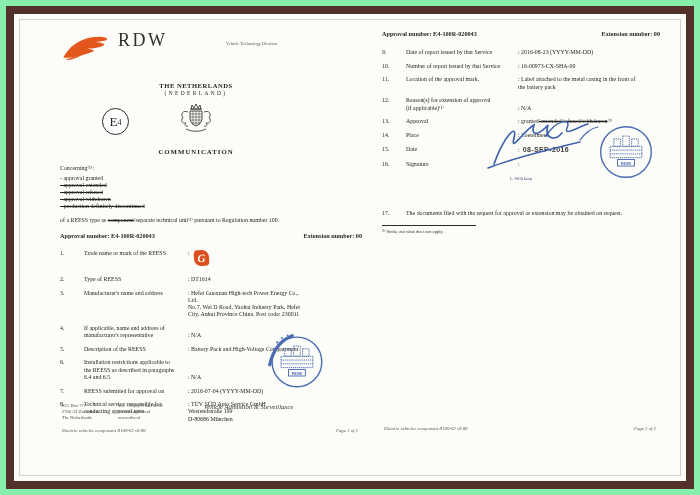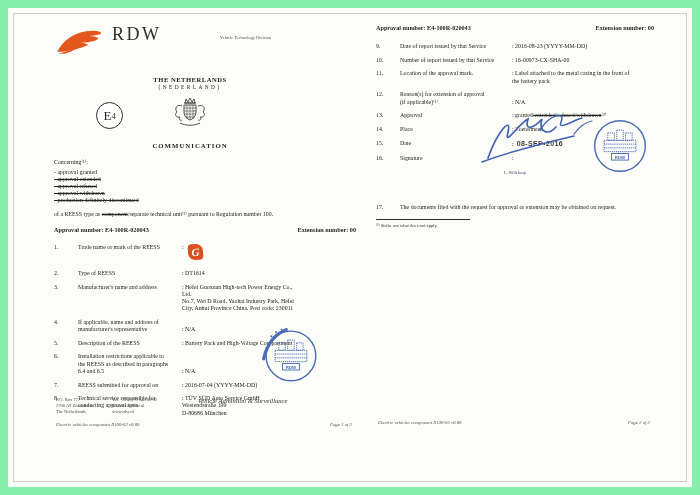--- a/index.html
+++ b/index.html
@@ -1,17 +1,17 @@
 <!DOCTYPE html>
 <html><head>
 <meta charset="utf-8">
 <style>
   html,body{margin:0;padding:0;}
   body{width:700px;height:495px;background:#7e5d4c;font-family:"Liberation Serif","DejaVu Serif",serif;color:#262626;-webkit-font-smoothing:antialiased;}
-  .frame{box-sizing:border-box;width:700px;height:495px;border:8px solid #86efac;background:#53302a;padding:0;}
+  .frame{box-sizing:border-box;width:700px;height:495px;border:6px solid #86efac;background:#53302a;padding:8px;}
   .sheet{position:relative;width:100%;height:100%;background:#fcfcf9;overflow:hidden;}
   .sheet::after{content:'';position:absolute;inset:5px;border:1px solid #d3d0c8;pointer-events:none;}
   .page{position:absolute;top:16px;}
   .page1{left:46px;width:302px;height:430px;}
   .page2{left:368px;width:278px;height:430px;}
   .center-col{width:272px;}
   
   .logo-row{position:relative;height:44px;}
   .rdw-swoosh{position:absolute;left:2px;top:5px;width:48px;height:28px;}
   .rdw-word{position:absolute;left:58px;top:0;font-size:18px;letter-spacing:2.5px;color:#2e2e2e;}

